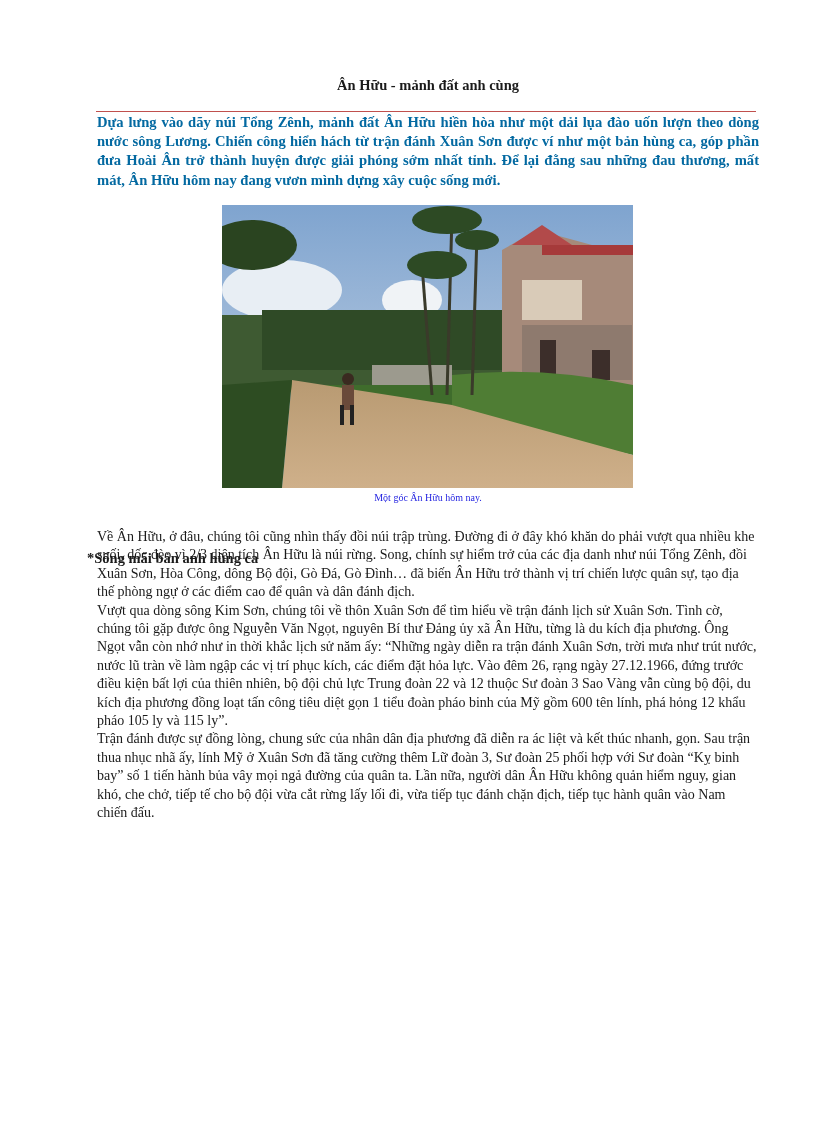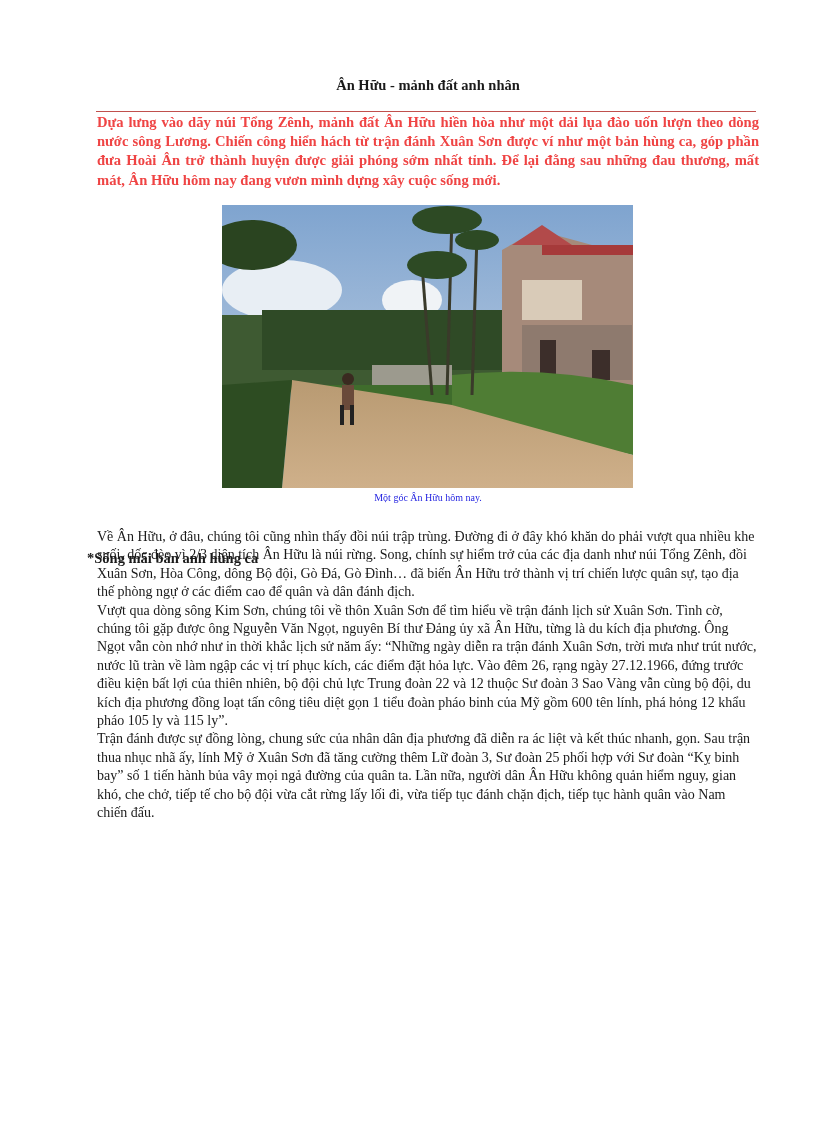--- a/index.html
+++ b/index.html
@@ -5,38 +5,38 @@
     html, body { margin: 0; padding: 0; background: #ffffff; }
     body { width: 816px; height: 1123px; position: relative; overflow: hidden;
            font-family: "Liberation Serif", "DejaVu Serif", serif; color: #1a1a1a; }
     .page { position: absolute; left: 0; top: 0; width: 816px; height: 1123px; }
     .title { position: absolute; left: 96px; width: 664px; top: 76px; text-align: center;
              font-weight: bold; font-size: 14.5px; line-height: 18px; }
     .rule { position: absolute; left: 96px; width: 660px; top: 111px; height: 0;
             border-top: 1px solid #c0504d; }
     .lead { position: absolute; left: 97px; width: 662px; top: 113px;
             font-weight: bold; font-size: 14.6px; line-height: 19.2px; text-align: justify;
-            color: #ef4444; }
+            color: #0369a1; }
     .photo { position: absolute; left: 222px; top: 205px; width: 411px; height: 283px;
              overflow: hidden; }
     .photo svg { display: block; }
     .caption { position: absolute; left: 96px; width: 664px; top: 489px; text-align: center;
                color: #1f1fe0; font-size: 10px; line-height: 18px; }
     .section-heading { position: absolute; left: 87px; top: 509px; font-weight: bold;
                        font-size: 14.5px; line-height: 18px; margin-top: 40px; }
     .body { position: absolute; left: 97px; width: 660px; top: 528px;
             font-size: 14px; line-height: 18.4px; }
     .body p { margin: 0; }
   </style>
 </head>
 <body>
 
 <div class="page">
 
-  <div class="title">Ân Hữu - mảnh đất anh nhân</div>
+  <div class="title">Ân Hữu - mảnh đất anh cùng</div>
 
   <div class="rule"></div>
 
   <div class="lead">Dựa lưng vào dãy núi Tổng Zênh, mảnh đất Ân Hữu hiền hòa như một dải lụa đào uốn lượn theo dòng nước sông Lương. Chiến công hiển hách từ trận đánh Xuân Sơn được ví như một bản hùng ca, góp phần đưa Hoài Ân trở thành huyện được giải phóng sớm nhất tỉnh. Để lại đằng sau những đau thương, mất mát, Ân Hữu hôm nay đang vươn mình dựng xây cuộc sống mới.</div>
 
   <div class="photo">
     <svg width="411" height="283" viewBox="0 0 411 283" xmlns="http://www.w3.org/2000/svg">
       <defs>
         <linearGradient id="sky" x1="0" y1="0" x2="0" y2="1">
           <stop offset="0" stop-color="#7fa4cf"></stop>

